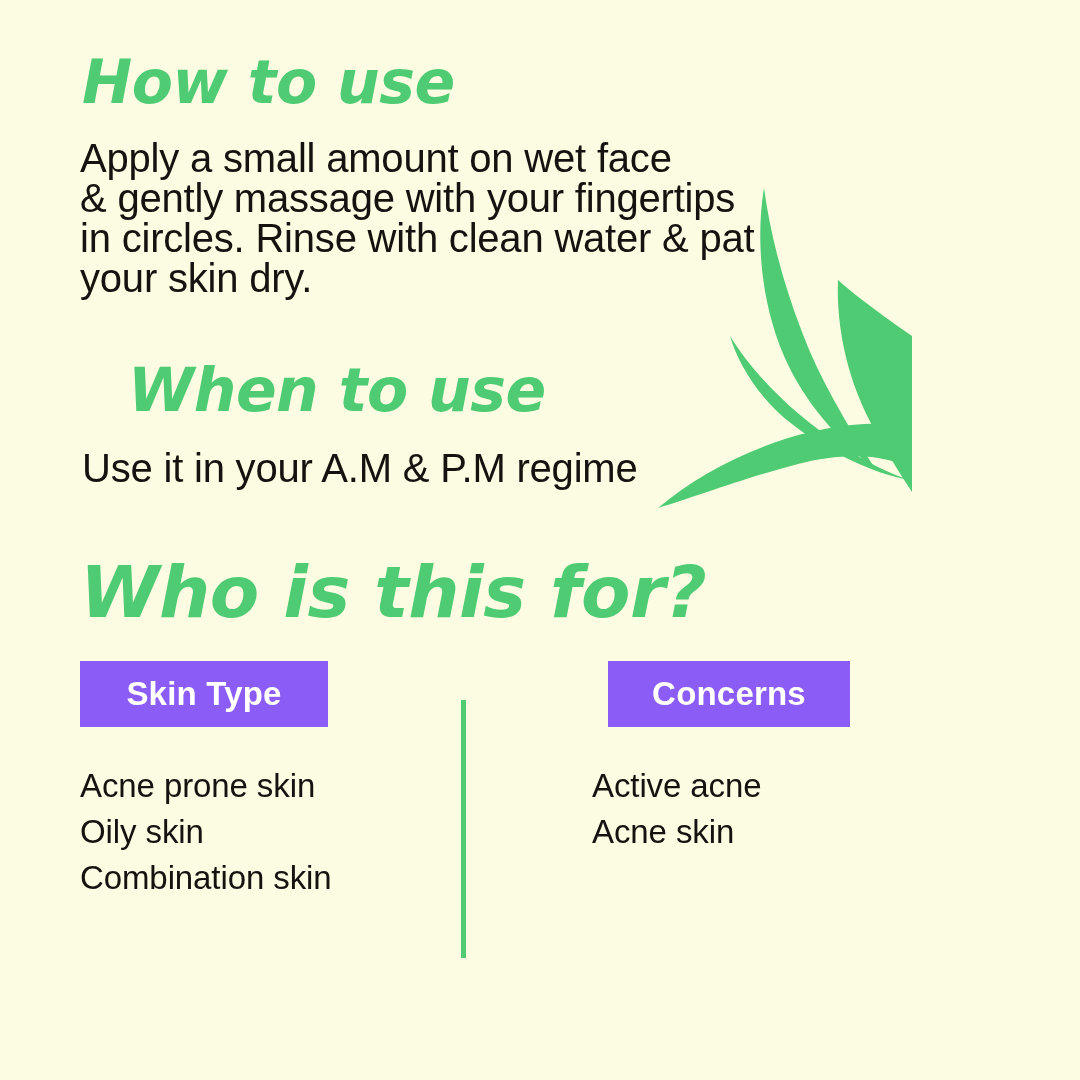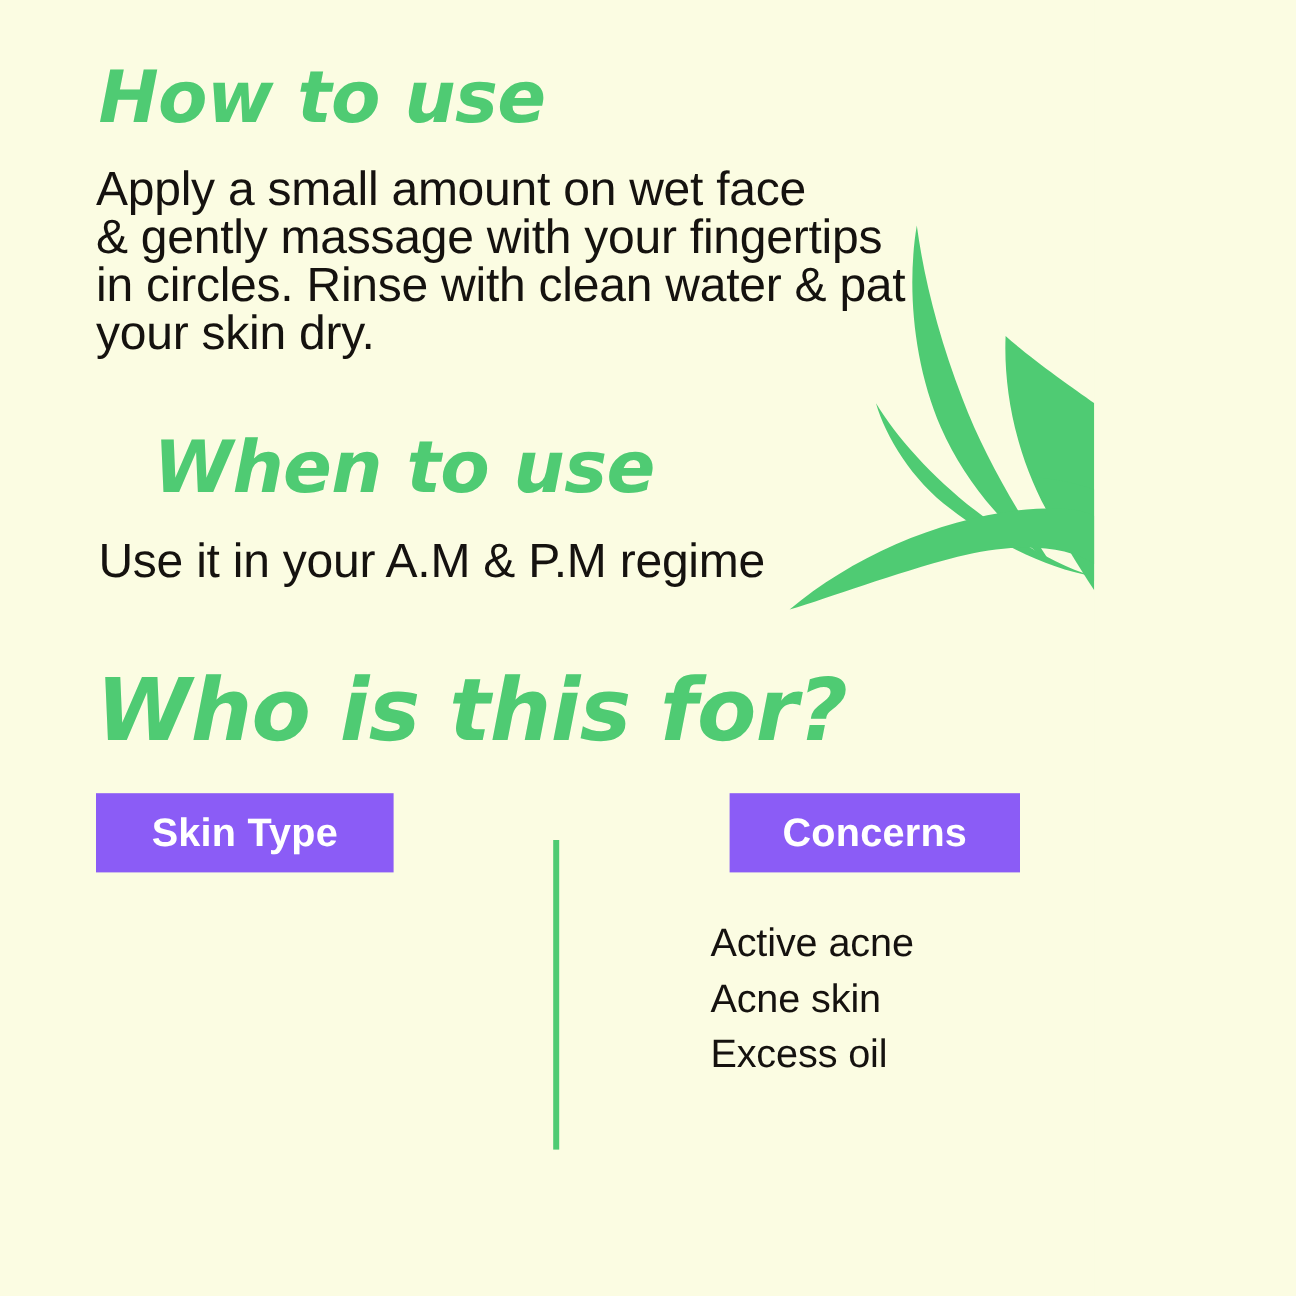--- a/index.html
+++ b/index.html
@@ -132,22 +132,26 @@
 
   <div class="heading" id="h-when">When to use</div>
   <div class="body-copy" id="p-when">Use it in your A.M &amp; P.M regime</div>
 
   <div class="heading" id="h-who">Who is this for?</div>
 
   <div class="badge" id="badge-skin">Skin Type</div>
 
   <div class="badge" id="badge-concerns">Concerns</div>
 
+  <ul class="col-list" id="list-skin">
+    <li>Acne prone skin</li>
+    <li>Oily skin</li>
+    <li>Combination skin</li>
+  </ul>
 
   <ul class="col-list" id="list-concerns">
     <li>Active acne</li>
     <li>Acne skin</li>
-    <li>Excess oil</li>
   </ul>
 
   <div class="divider"></div>
 
 </div>
 
 </body></html>

